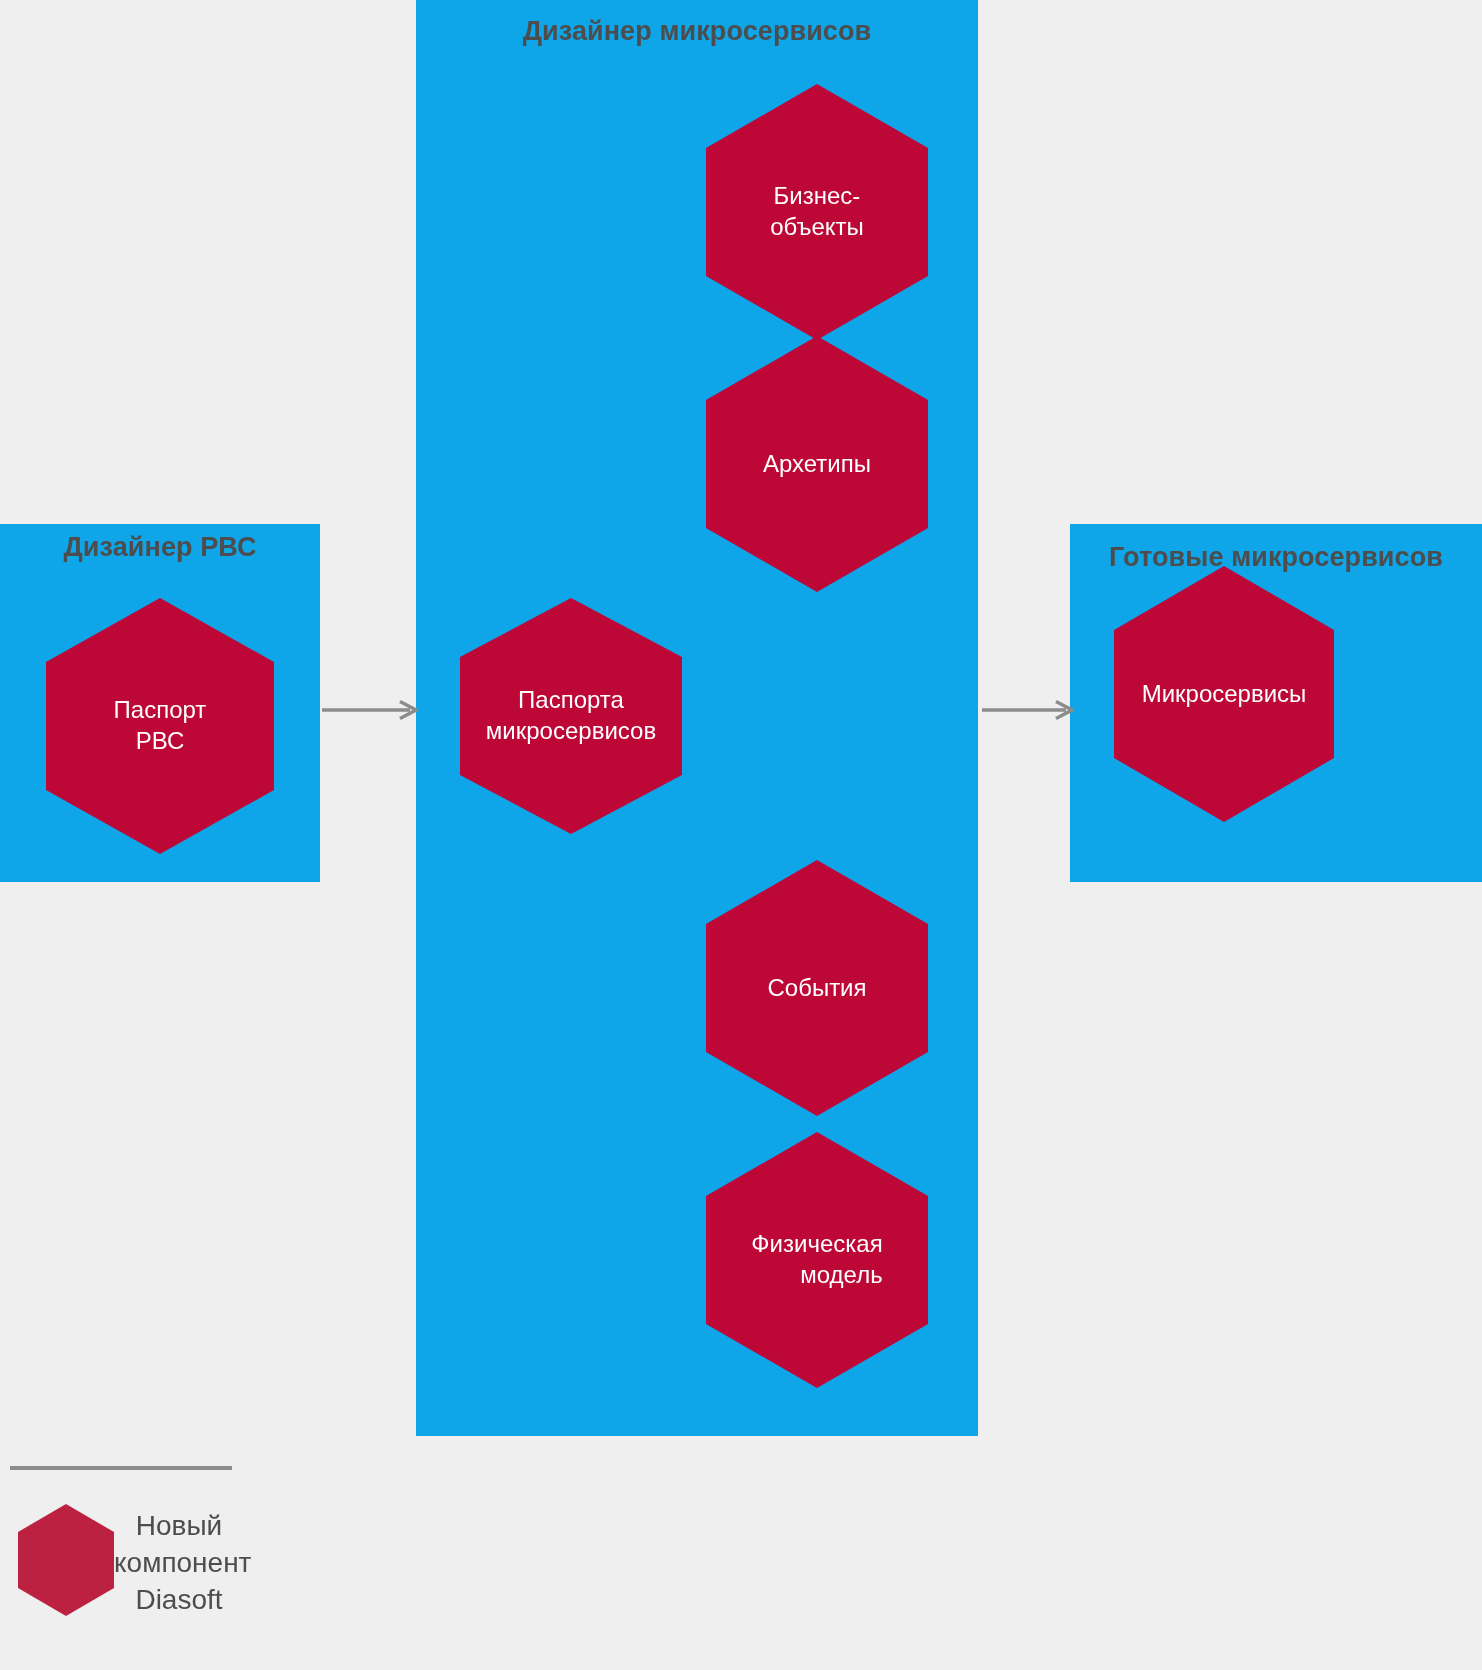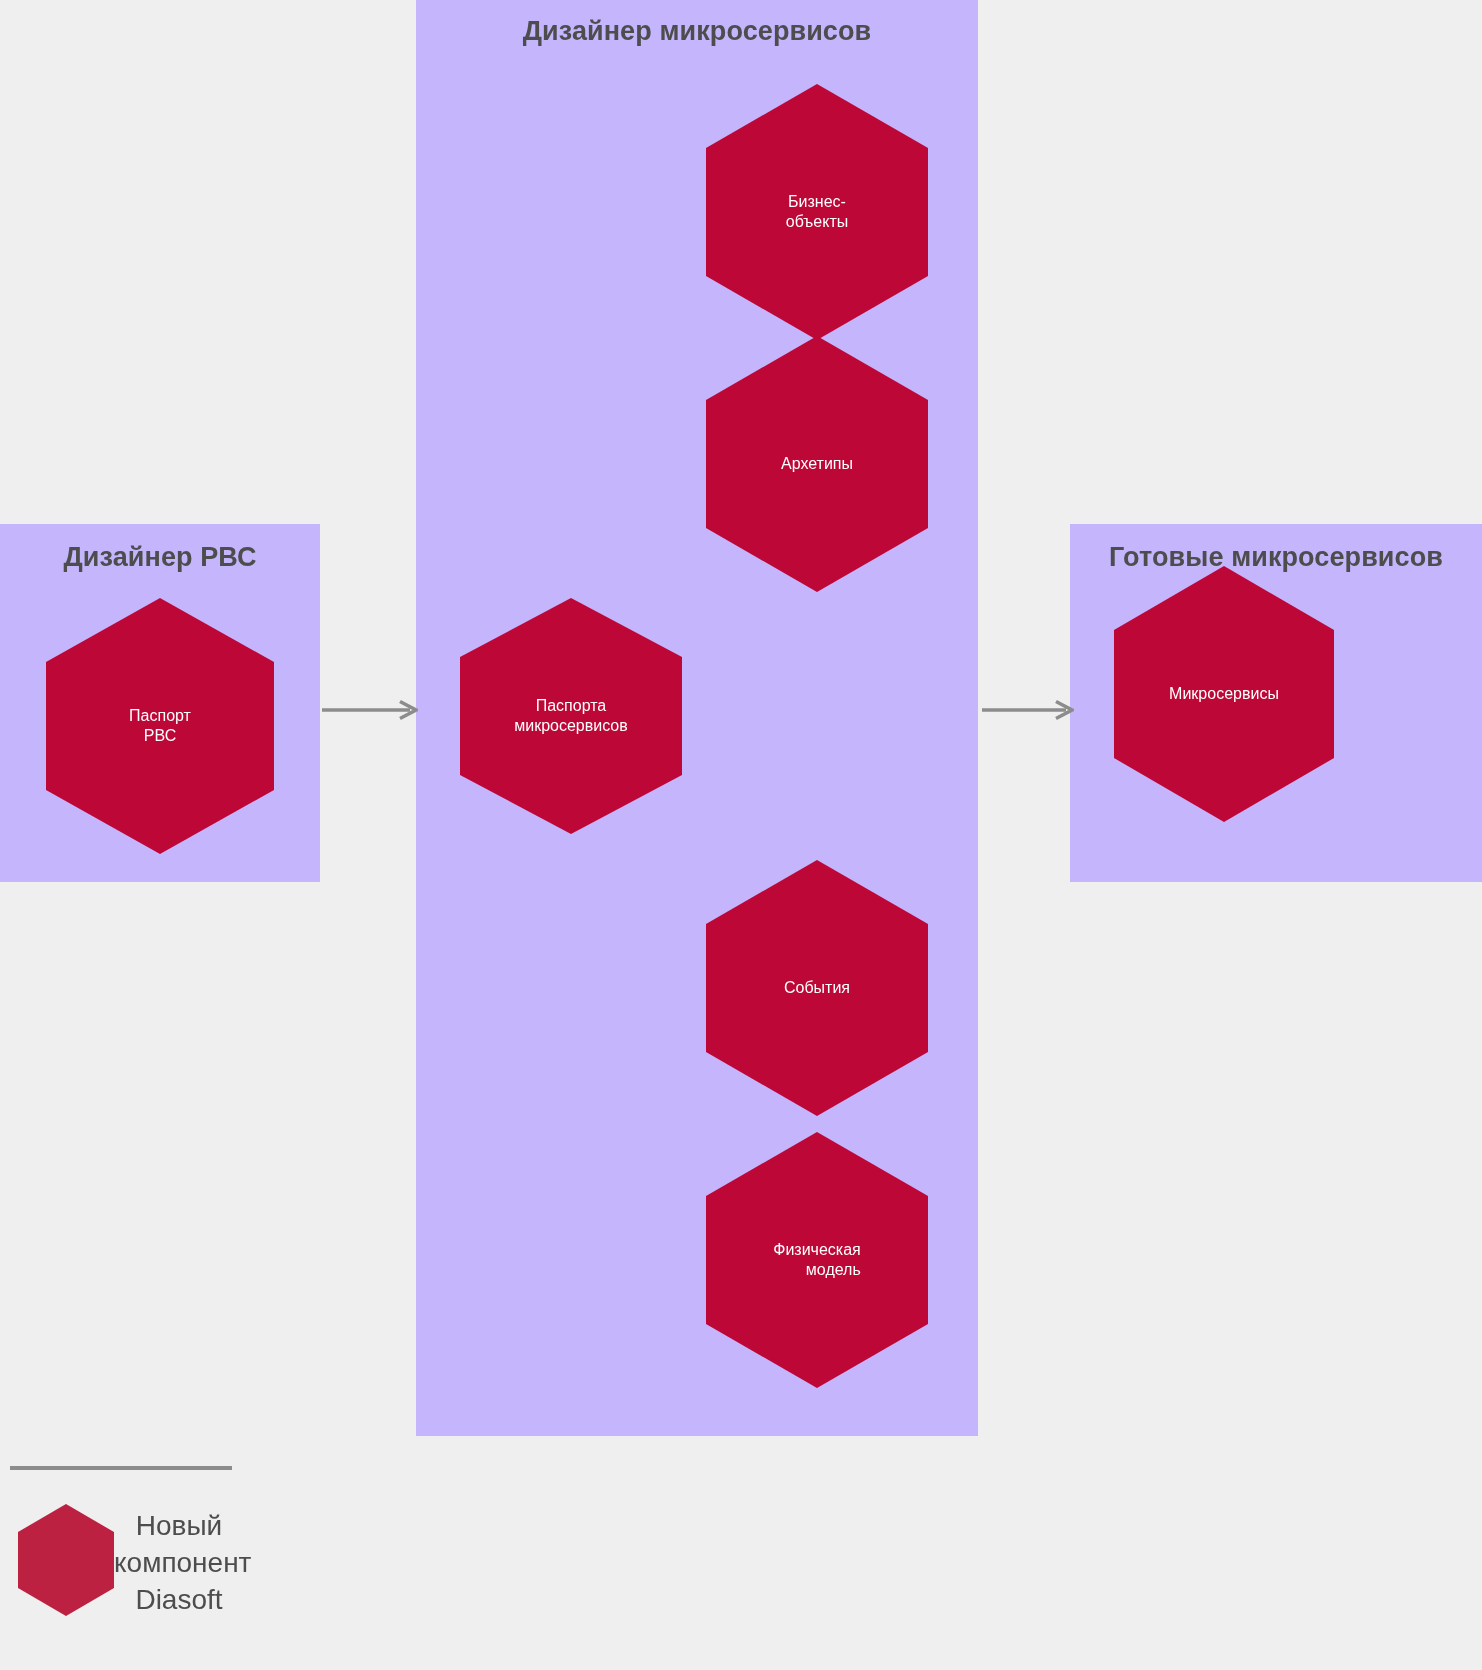--- a/index.html
+++ b/index.html
@@ -16,56 +16,56 @@
   }
 
   .stage {
     position: absolute;
     inset: 0;
   }
 
   
   .panel {
     position: absolute;
-    background: #c4b5fd;
+    background: #0ea5e9;
     box-sizing: border-box;
   }
   .panel-title {
     position: absolute;
     left: 0;
     right: 0;
     text-align: center;
     font-size: 27px;
     font-weight: bold;
     color: #4d4d4d;
     letter-spacing: 0.1px;
     white-space: nowrap;
   }
 
   #panel-center  { left: 416px;  top: 0px;    width: 562px;  height: 1436px; }
   #panel-left    { left: 0px;    top: 524px;  width: 320px;  height: 358px; }
   #panel-right   { left: 1070px; top: 524px;  width: 412px;  height: 358px; }
 
   #panel-center .panel-title { top: 16px; }
-  #panel-left   .panel-title { top: 18px; }
+  #panel-left   .panel-title { top: 8px; }
   #panel-right  .panel-title { top: 18px; }
 
   
   .hex {
     position: absolute;
     background: #bd0736;
     clip-path: polygon(50% 0%, 100% 25%, 100% 75%, 50% 100%, 0% 75%, 0% 25%);
     display: flex;
     align-items: center;
     justify-content: center;
     text-align: center;
   }
   .hex .hex-label {
     color: #ffffff;
-    font-size: 16px;
+    font-size: 24px;
     line-height: 1.28;
     padding: 0 6px;
     white-space: pre-line;
   }
 
   #hex-business-objects { left: 706px; top: 84px;   width: 222px; height: 256px; }
   #hex-archetypes       { left: 706px; top: 336px;  width: 222px; height: 256px; }
   #hex-api              { left: 706px; top: 588px;  width: 222px; height: 256px; }
   #hex-events           { left: 706px; top: 860px;  width: 222px; height: 256px; }
   #hex-physical-model   { left: 706px; top: 1132px; width: 222px; height: 256px; text-align: right; }

